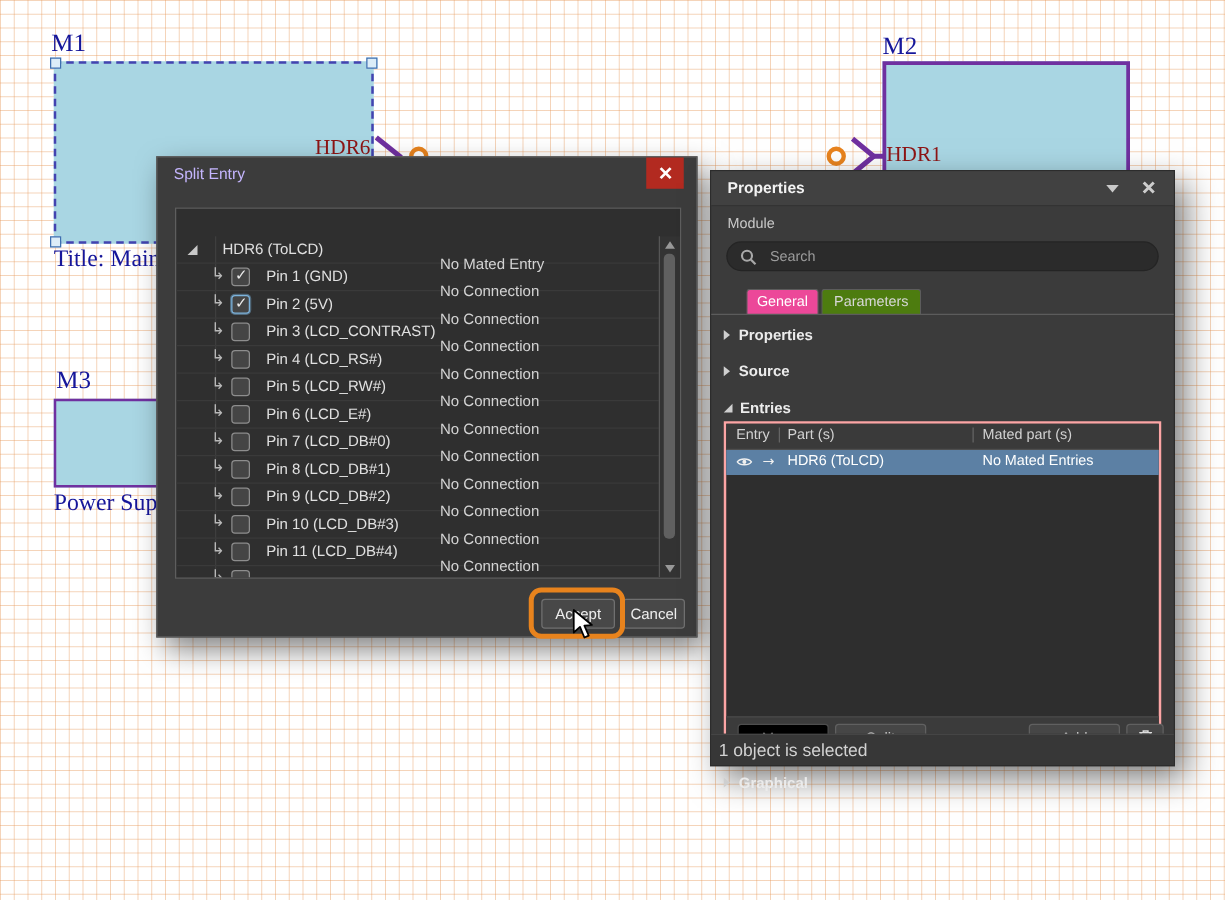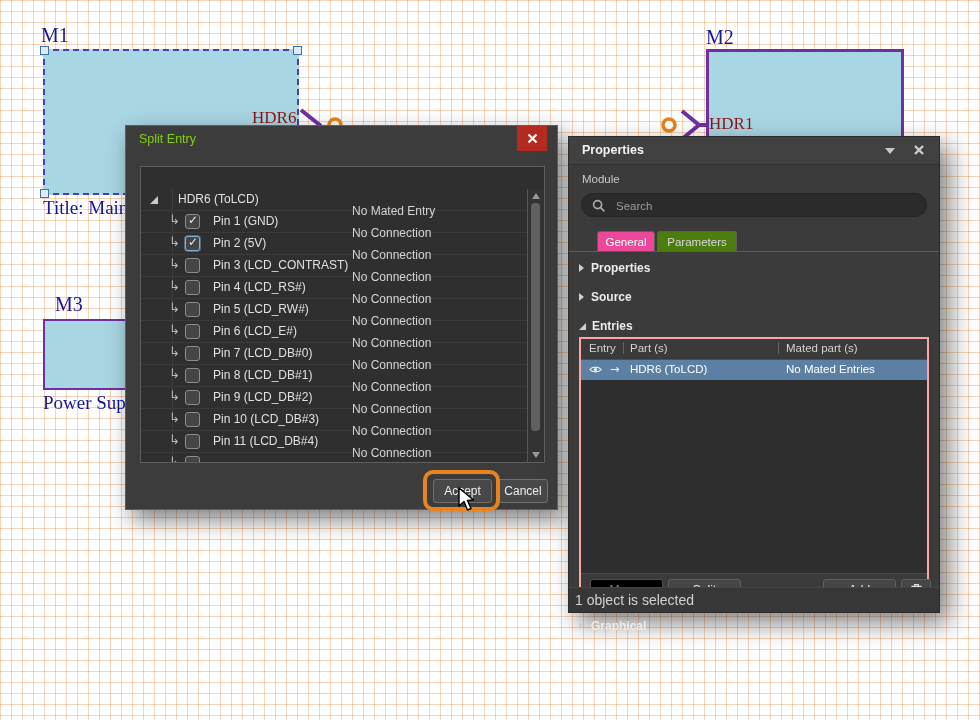--- a/index.html
+++ b/index.html
@@ -14,32 +14,32 @@
   
   .sch-block{position:absolute;background:#a9d6e3;box-sizing:border-box;z-index:1;}
   .blk-m1{left:43px;top:49px;width:256px;height:146px;border:2px dashed #4343b0;}
   .blk-m2{left:706px;top:49px;width:198px;height:210px;border:3px solid #7030a0;}
   .blk-m3{left:43px;top:319px;width:112px;height:71px;border:2.5px solid #7030a0;}
   .handle{position:absolute;width:7px;height:7px;background:#dcedf8;border:1px solid #3d6fb0;}
   .h-tl{left:-5px;top:-5px}.h-tr{right:-5px;top:-5px}.h-bl{left:-5px;bottom:-5px}.h-br{right:-5px;bottom:-5px}
   .sch-label{position:absolute;font-family:"Liberation Serif",serif;color:#16169a;z-index:2;white-space:nowrap;}
   .lbl-m1{left:41px;top:24px;font-size:20px;}
   .lbl-m2{left:706px;top:26px;font-size:20px;}
-  .lbl-m3{left:55px;top:293px;font-size:20px;}
+  .lbl-m3{left:45px;top:293px;font-size:20px;}
   .lbl-title{left:43px;top:197px;font-size:19px;}
   .lbl-power{left:43px;top:392px;font-size:19px;}
   .lbl-hdr6{left:252px;top:108px;font-size:17px;color:#8e1515;}
   .lbl-hdr1{left:709px;top:114px;font-size:17px;color:#8e1515;}
   .glyphs{position:absolute;inset:0;z-index:2;pointer-events:none;}
 
   
   .dialog{position:absolute;left:125px;top:125px;width:433px;height:385px;background:#3c3c3c;
     border:1px solid #5f5f5f;box-sizing:border-box;z-index:10;
     box-shadow:7px 10px 22px rgba(0,0,0,.5);color:#e4e4e4;font-size:12px;}
-  .dlg-title{height:27px;line-height:27px;padding-left:13px;color:#84cc16;font-size:12.5px;}
+  .dlg-title{height:27px;line-height:27px;padding-left:13px;color:#c4b5fd;font-size:12.5px;}
   .dlg-close{position:absolute;top:0px;right:10px;width:30px;height:25px;background:#b22a20;
     display:flex;align-items:center;justify-content:center;cursor:default;}
   .dlg-table{position:absolute;left:14px;top:40px;width:405px;height:297px;background:#2f2f2f;
     border:1px solid #5e5e5e;box-sizing:border-box;overflow:hidden;}
   .dlg-thead{position:relative;height:22px;background:#3a3a3a;border-bottom:1px solid #525252;color:#d2d2d2;}
   .hsep{position:absolute;top:4px;height:13px;width:1px;background:#6a6a6a;}
   .c-pin{position:absolute;left:37px;top:3px;}
   .c-mated{position:absolute;left:211px;top:3px;}
   .dlg-rows{position:absolute;left:0;top:22px;right:16px;bottom:0;overflow:hidden;}
   .tree-line{position:absolute;left:31px;top:22px;bottom:0;width:1px;background:#3e3e3e;}

